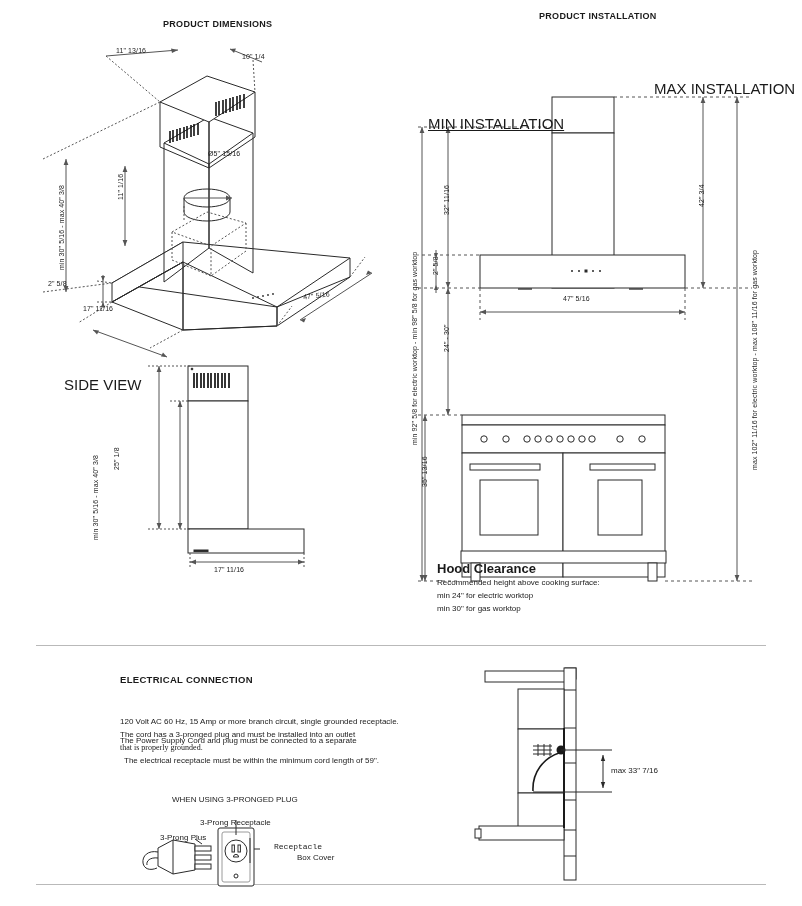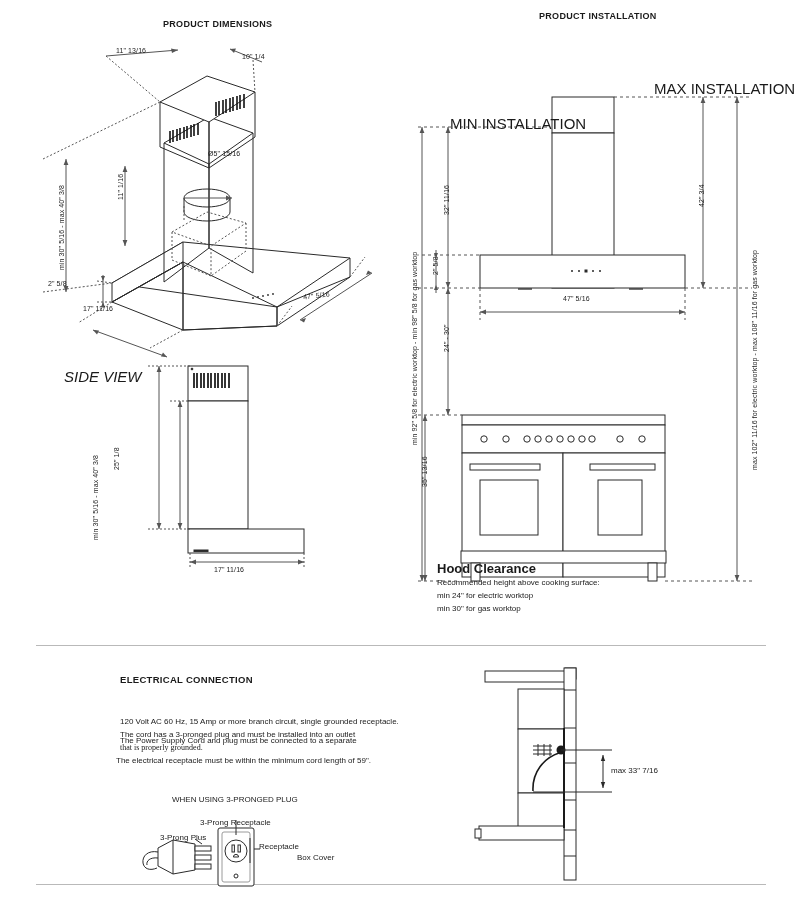--- a/index.html
+++ b/index.html
@@ -131,21 +131,21 @@
 
 <div class="abs lbl" style="left:116px;top:47px;">11" 13/16</div>
 <div class="abs lbl" style="left:242px;top:53px;">10" 1/4</div>
 <div class="abs lbl vrt" style="left:58px;top:270px;">min 30" 5/16 - max 40" 3/8</div>
 <div class="abs lbl vrt" style="left:117px;top:200px;">11" 1/16</div>
 <div class="abs lbl" style="left:208px;top:150px;">Ø5" 15/16</div>
 <div class="abs lbl" style="left:48px;top:280px;">2" 5/8</div>
 <div class="abs lbl" style="left:83px;top:305px;">17" 11/16</div>
 <div class="abs lbl" style="left:303px;top:292px;transform:rotate(-7deg);">47" 5/16</div>
 
-<div class="abs lbl9" style="left:64px;top:368px;font-style:italic;">SIDE VIEW</div>
+<div class="abs lbl9" style="left:64px;top:376px;">SIDE VIEW</div>
 
 <svg class="abs" style="left:60px;top:355px;" width="290" height="230">
   <g fill="#fff" stroke="#2a2a2a" stroke-width="1">
     <rect x="128" y="11" width="60" height="35"></rect>
     <rect x="128" y="46" width="60" height="128"></rect>
     <rect x="128" y="174" width="116" height="24"></rect>
   </g>
 
   <g stroke="#111" stroke-width="1.7">
     <line x1="134" y1="18" x2="134" y2="33"></line>
@@ -279,21 +279,21 @@
     <line x1="337" y1="67" x2="337" y2="551"></line>
     <polygon points="337,67 334.6,73 339.4,73" fill="#555" stroke="none"></polygon>
     <polygon points="337,551 334.6,545 339.4,545" fill="#555" stroke="none"></polygon>
 
     <line x1="80" y1="282" x2="285" y2="282"></line>
     <polygon points="80,282 86,279.6 86,284.4" fill="#555" stroke="none"></polygon>
     <polygon points="285,282 279,279.6 279,284.4" fill="#555" stroke="none"></polygon>
   </g>
 </svg>
 
-<div class="abs lbl9" style="left:450px;top:115px;">MIN INSTALLATION</div>
+<div class="abs lbl9" style="left:428px;top:115px;text-decoration:underline;">MIN INSTALLATION</div>
 <div class="abs lbl9" style="left:654px;top:80px;">MAX INSTALLATION</div>
 <div class="abs lbl vrt" style="left:443px;top:215px;">32" 11/16</div>
 <div class="abs lbl vrt" style="left:698px;top:207px;">42" 3/4</div>
 <div class="abs lbl vrt" style="left:432px;top:275px;">2" 5/8</div>
 <div class="abs lbl vrt" style="left:443px;top:352px;">24" - 30"</div>
 <div class="abs lbl vrt" style="left:421px;top:487px;">35" 13/16</div>
 <div class="abs lbl" style="left:563px;top:295px;">47" 5/16</div>
 <div class="abs lbl vrt" style="left:411px;top:445px;">min 92" 5/8 for electric worktop - min 98" 5/8 for gas worktop</div>
 <div class="abs lbl vrt" style="left:751px;top:470px;">max 102" 11/16 for electric worktop - max 108" 11/16 for gas worktop</div>
 
@@ -303,26 +303,26 @@
 <div class="abs lbl8" style="left:437px;top:604px;">min 30" for gas worktop</div>
 
 <div class="sep" style="left:36px;top:645px;width:730px;"></div>
 <div class="sep" style="left:36px;top:884px;width:730px;"></div>
 
 <div class="abs ttl" style="left:120px;top:674px;font-size:9.5px;">ELECTRICAL CONNECTION</div>
 <div class="abs lbl8" style="left:120px;top:704px;margin-top:32px;">The Power Supply Cord and plug must be connected to a separate</div>
 <div class="abs lbl8" style="left:120px;top:717px;">120 Volt AC 60 Hz, 15 Amp or more branch circuit, single grounded receptacle.</div>
 <div class="abs lbl8" style="left:120px;top:730px;">The cord has a 3-pronged plug and must be installed into an outlet</div>
 <div class="abs lbl8" style="left:120px;top:743px;font-family:Liberation Serif, serif;">that is properly grounded.</div>
-<div class="abs lbl8" style="left:116px;top:756px;">The electrical receptacle must be within the minimum cord length of 59".</div>
+<div class="abs lbl8" style="left:124px;top:756px;">The electrical receptacle must be within the minimum cord length of 59".</div>
 
 <div class="abs lbl8" style="left:172px;top:795px;">WHEN USING 3-PRONGED PLUG</div>
 <div class="abs lbl8" style="left:200px;top:818px;">3-Prong Receptacle</div>
 <div class="abs lbl8" style="left:160px;top:833px;">3-Prong Plus</div>
-<div class="abs lbl8" style="left:259px;top:842px;">Receptacle</div>
+<div class="abs lbl8" style="left:274px;top:842px;font-family:Liberation Mono, monospace;">Receptacle</div>
 <div class="abs lbl8" style="left:261px;top:853px;padding-left:36px;">Box Cover</div>
 
 <svg class="abs" style="left:140px;top:818px;" width="190" height="70">
 
   <g fill="#fff" stroke="#2a2a2a" stroke-width="1">
     <rect x="78" y="10" width="36" height="58" rx="2"></rect>
     <rect x="82" y="14" width="28" height="50" rx="2" fill="none" stroke="#9a9a9a"></rect>
     <circle cx="96" cy="33" r="11"></circle>
     <rect x="92" y="27" width="2.4" height="7"></rect>
     <rect x="98" y="27" width="2.4" height="7"></rect>

